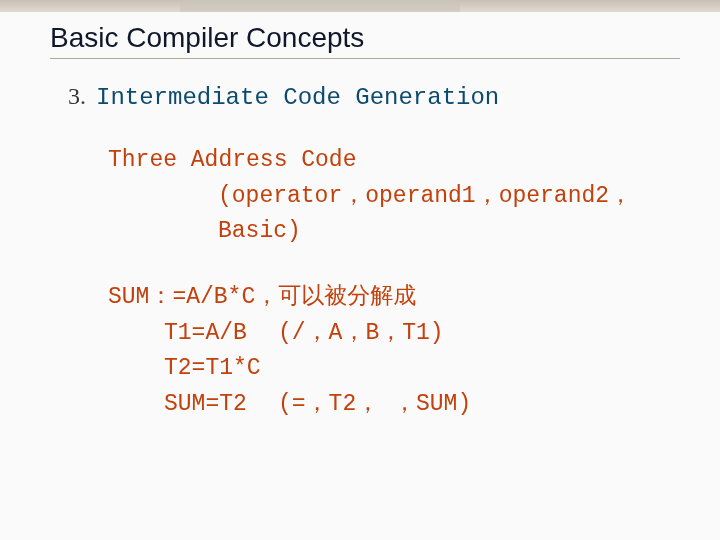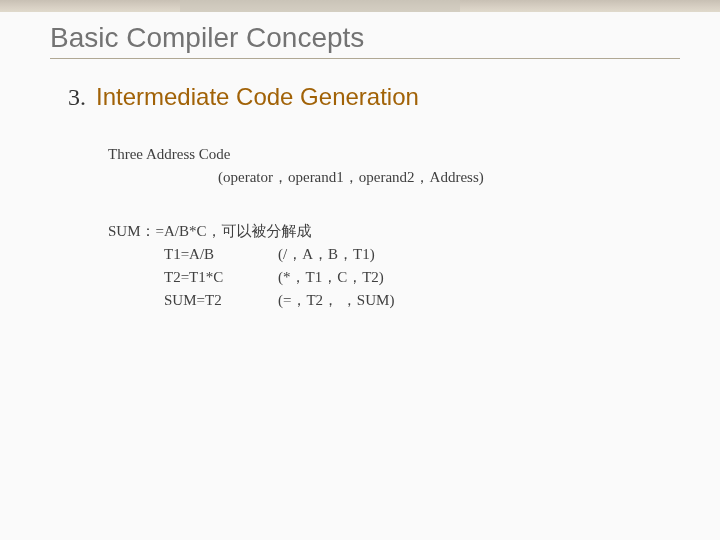--- a/index.html
+++ b/index.html
@@ -33,47 +33,47 @@
       background: #ccc6ba;
       opacity: 0.6;
     }
     .page {
       padding: 18px 40px 30px 50px;
     }
     .title {
       font-family: Verdana, Tahoma, sans-serif;
       font-weight: normal;
       font-size: 28px;
-      color: #737373;
+      color: #0f172a;
       border-bottom: 1px solid #b0a894;
       padding-bottom: 4px;
       padding-top: 4px;
       margin-bottom: 24px;
       letter-spacing: 0px;
     }
     .item-num {
       display: inline-block;
       margin-left: 18px;
       font-size: 24px;
       color: #333;
       font-family: Georgia, "Times New Roman", serif;
     }
     .item-label {
       display: inline;
       font-size: 24px;
-      color: #a16207;
-      font-family: Liberation Sans, sans-serif;
+      color: #0c4a6e;
+      font-family: Liberation Mono, monospace;
       margin-left: 6px;
     }
     .body {
       margin-top: 32px;
       margin-left: 58px;
-      font-size: 15px;
-      color: #404040;
-      font-family: Liberation Serif, serif;
+      font-size: 23px;
+      color: #c2410c;
+      font-family: Liberation Mono, monospace;
       line-height: 1.55;
     }
     .line-indent {
       padding-left: 110px;
     }
     .line-row {
       display: flex;
     }
     .col-l {
       width: 170px;
@@ -99,34 +99,33 @@
   <h1 class="title">Basic Compiler Concepts</h1>
 
   <div>
     <span class="item-num">3.</span>
     <span class="item-label">Intermediate Code Generation</span>
   </div>
 
   <div class="body">
 
     <div>Three Address Code</div>
-    <div class="line-indent">(operator，operand1，operand2，Address)</div>
+    <div class="line-indent">(operator，operand1，operand2，Basic)</div>
     <div class="line-row">
     </div>
 
     <div class="block2">
       <div>SUM：=A/B*C，可以被分解成</div>
       <div class="sub-rows">
         <div class="line-row">
           <div class="col-l">T1=A/B</div>
           <div class="col-r">(/，A，B，T1)</div>
         </div>
         <div class="line-row">
           <div class="col-l">T2=T1*C</div>
-          <div class="col-r">(*，T1，C，T2)</div>
         </div>
         <div class="line-row">
           <div class="col-l">SUM=T2</div>
           <div class="col-r">(=，T2，  ，SUM)</div>
         </div>
       </div>
     </div>
 
   </div>
 </div>

